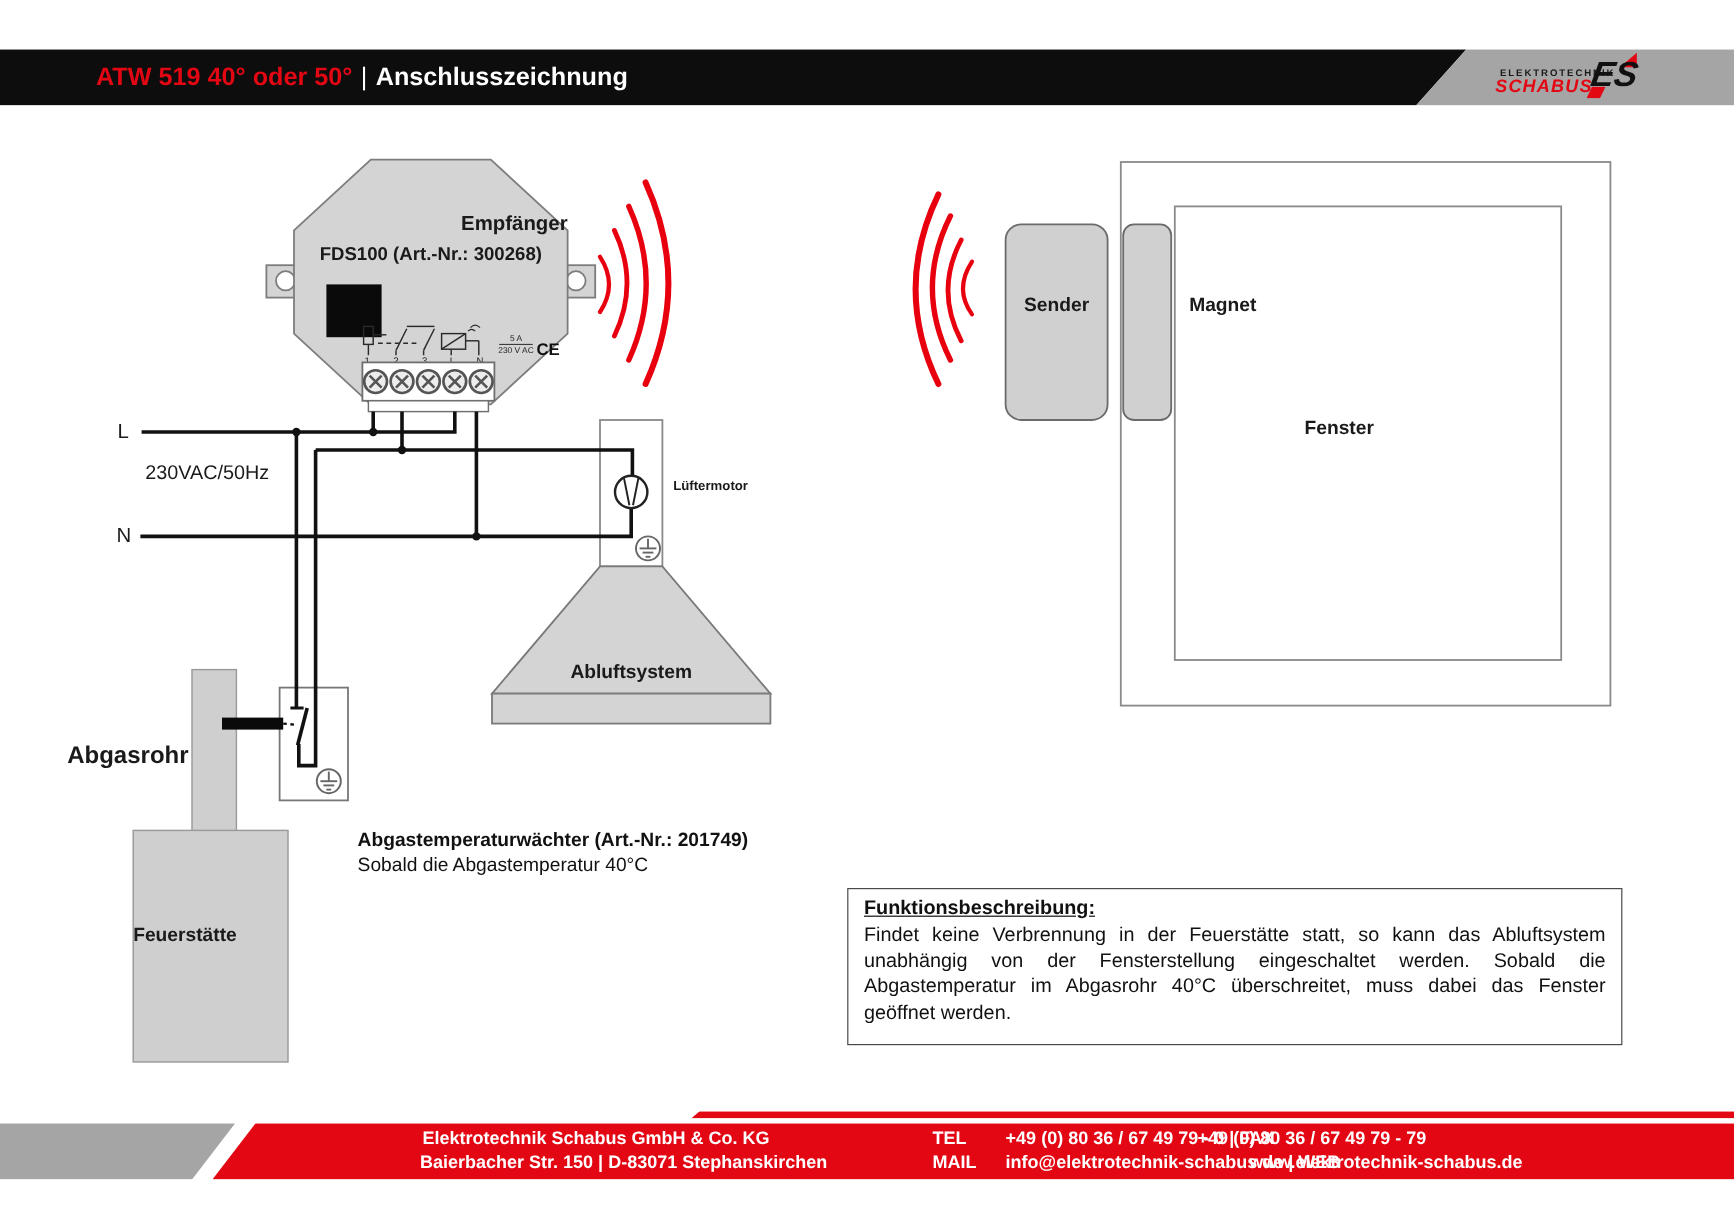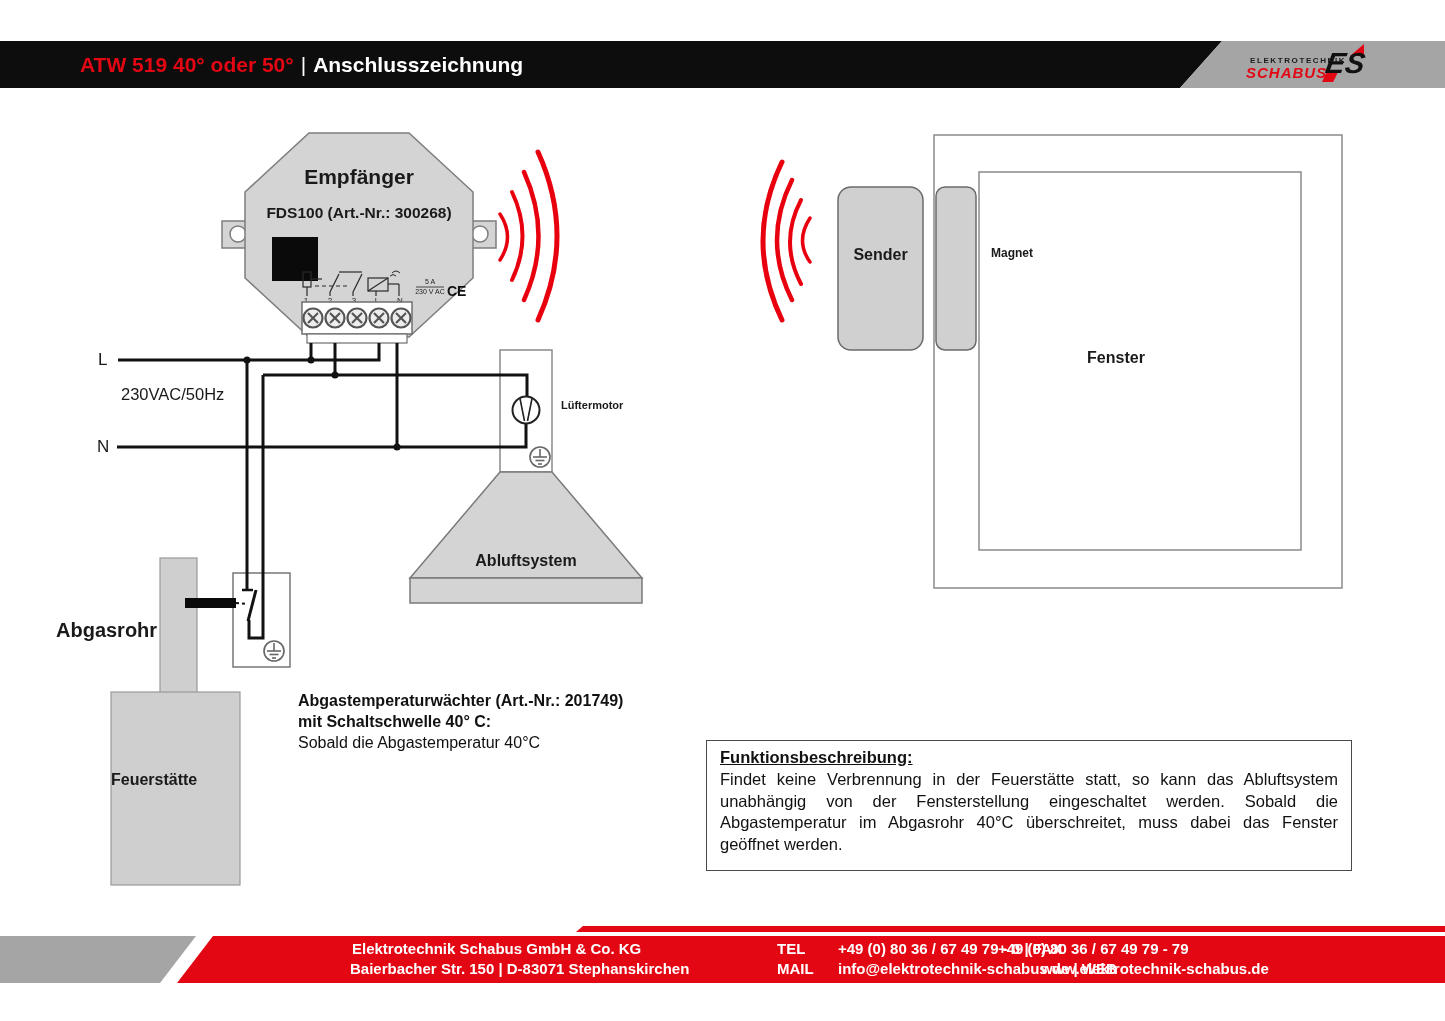--- a/index.html
+++ b/index.html
@@ -210,39 +210,38 @@
       <line x1="269.5" y1="654.5" x2="278.5" y2="654.5"></line>
       <line x1="272" y1="658" x2="276" y2="658"></line>
     </g>
 
     <rect x="934" y="135" width="408" height="453" fill="#ffffff" stroke="#8a8a8a" stroke-width="1.5"></rect>
     <rect x="979" y="172" width="322" height="378" fill="#ffffff" stroke="#8a8a8a" stroke-width="1.5"></rect>
     <rect x="936" y="187" width="40" height="163" rx="9" fill="#d0d0d0" stroke="#6b6b6b" stroke-width="1.5"></rect>
     <rect x="838" y="187" width="85" height="163" rx="13" fill="#d0d0d0" stroke="#6b6b6b" stroke-width="1.5"></rect>
   </svg>
 
-  <div class="lbl b" style="left:245px;top:165px;width:228px;text-align:center;font-size:21px;">Empfänger</div>
+  <div class="lbl b" style="left:245px;top:177px;width:228px;text-align:right;font-size:17px;">Empfänger</div>
   <div class="lbl b" style="left:245px;top:204px;width:228px;text-align:center;font-size:15.5px;">FDS100 (Art.-Nr.: 300268)</div>
 
   <div class="lbl" style="left:98px;top:350px;font-size:17px;">L</div>
   <div class="lbl" style="left:121px;top:385px;font-size:16.5px;">230VAC/50Hz</div>
   <div class="lbl" style="left:97px;top:437px;font-size:17px;">N</div>
 
   <div class="lbl b" style="left:561px;top:399px;font-size:11px;">Lüftermotor</div>
   <div class="lbl b" style="left:410px;top:552px;width:232px;text-align:center;font-size:16px;">Abluftsystem</div>
   <div class="lbl b" style="left:56px;top:619px;font-size:20px;">Abgasrohr</div>
   <div class="lbl b" style="left:111px;top:771px;width:151px;text-align:left;font-size:16px;">Feuerstätte</div>
 
   <div class="lbl b" style="left:838px;top:246px;width:85px;text-align:center;font-size:16px;">Sender</div>
-  <div class="lbl b" style="left:991px;top:246px;font-size:12px;">Magnet</div>
+  <div class="lbl b" style="left:991px;top:246px;font-size:16px;">Magnet</div>
   <div class="lbl b" style="left:1036px;top:349px;width:160px;text-align:center;font-size:16px;">Fenster</div>
 
   <div class="abs" id="watcher-note">
     <div class="b">Abgastemperaturwächter (Art.-Nr.: 201749)</div>
-    <div class="b">mit Schaltschwelle 40° C:</div>
     <div>Sobald die Abgastemperatur 40°C</div>
   </div>
 
   <div class="abs" id="function-box">
     <div class="fb-head">Funktionsbeschreibung:</div>
     <div class="fb-body">Findet keine Verbrennung in der Feuerstätte statt, so kann das Abluftsystem unabhängig von der Fensterstellung eingeschaltet werden. Sobald die Abgastemperatur im Abgasrohr 40°C überschreitet, muss dabei das Fenster geöffnet werden.</div>
   </div>
 
   <div class="abs" id="footer-stripe"></div>
   <div class="abs" id="footer-gray"></div>

